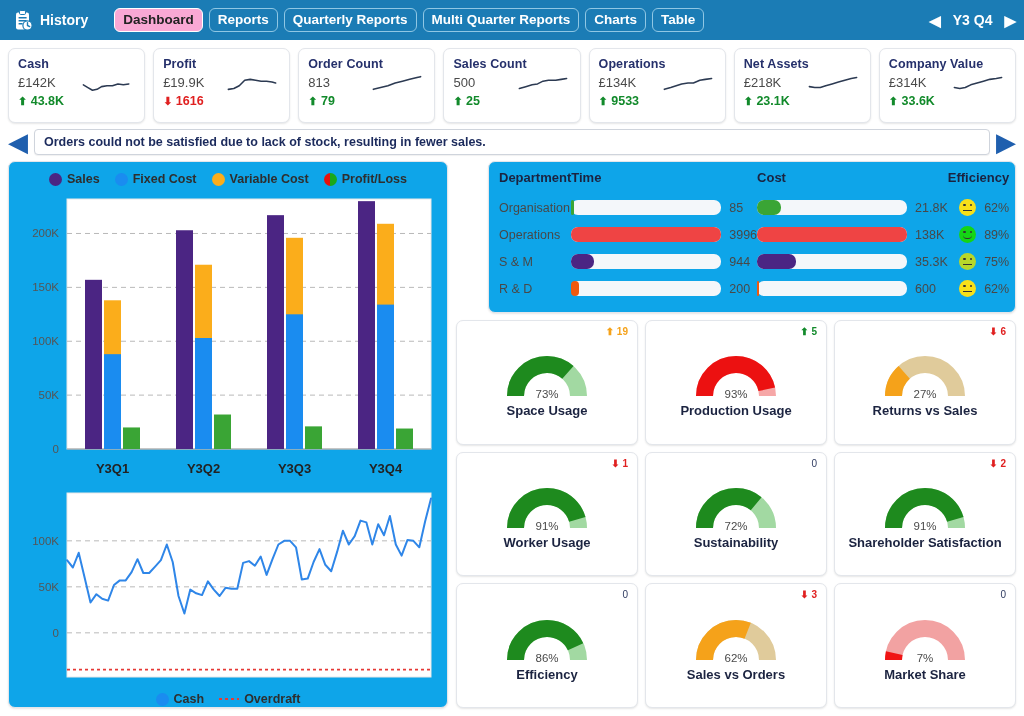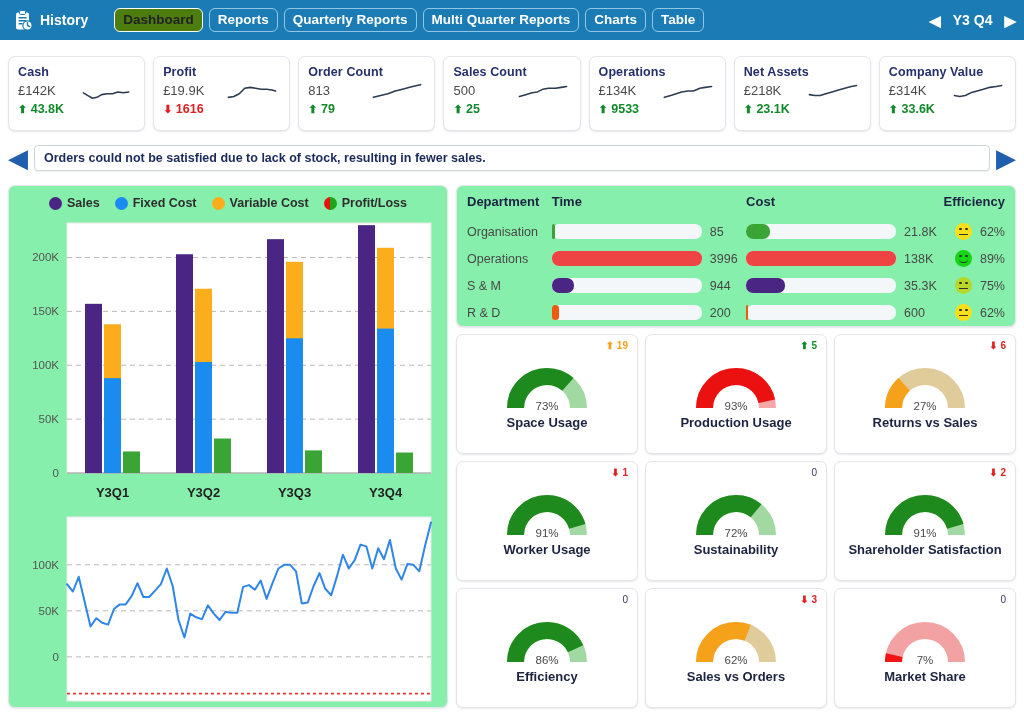--- a/index.html
+++ b/index.html
@@ -2,39 +2,39 @@
 <html><head>
 <meta charset="utf-8">
 <style>
   * { box-sizing: border-box; margin: 0; padding: 0; }
   html, body {
     width: 1024px; height: 716px;
     background: #ffffff;
     font-family: "Liberation Sans", sans-serif;
     overflow: hidden;
   }
-  .app { width: 1024px; height: 716px; display: flex; flex-direction: column; background:#fff;gap:8px; }
+  .app { width: 1024px; height: 716px; display: flex; flex-direction: column; background:#fff; }
 
   
   .header {
     height: 40px; background: #1b7cb5; display: flex; align-items: center;
     padding: 0 8px; flex: none; position: relative;
   }
   .hist-btn {
     display:flex; align-items:center; gap:7px; color:#fff; font-weight:bold;
     font-size:14px; padding: 3px 12px 3px 6px; border-radius:5px;
   }
   .hist-icon { width:19px; height:21px; position:relative; display:block; }
   .tabs { display:flex; gap:6px; margin-left: 14px; }
   .tab {
     border: 1px solid #8fc7e4; border-radius: 6px; color:#fff;
     font-size: 13.5px; font-weight: bold; padding: 4px 8px 5px; line-height: 1;
     background: transparent; white-space: nowrap; cursor: pointer;
   }
-  .tab.active { background: #4d7c0f; color: #222; border-color:#fff; }
+  .tab.active { background: #f9a8d4; color: #222; border-color:#fff; }
   .quarter-nav {
     position:absolute; right: 8px; top: 50%; transform: translateY(-50%);
     display:flex; align-items:center; gap:12px; color:#fff;
     font-weight:bold; font-size:14px;
   }
   .nav-arrow { font-size: 15px; line-height:1; cursor:pointer; }
 
   
   .kpi-row { display:flex; gap: 8px; padding: 8px 8px 4px; flex:none; }
   .kpi-card {
@@ -59,34 +59,34 @@
     padding: 5px 9px; font-size: 12.5px; color:#1b2a5c; font-weight:bold;
     box-shadow: 0 1px 1px rgba(0,0,0,.06);
   }
 
   
   .body { display:flex; gap:8px; padding: 0 8px 8px; flex:1; min-height:0; }
   .col-left { width: 440px; flex:none; display:flex; flex-direction:column; gap:0; }
   .col-right { flex:1; display:flex; flex-direction:column; gap:7px; min-width:0; }
 
   .panel {
-    background:#86efac; border:1px solid #e3e6eb; border-radius:7px;
+    background:#0ea5e9; border:1px solid #e3e6eb; border-radius:7px;
     box-shadow: 0 1px 2px rgba(0,0,0,.10);
   }
   .chart-panel { flex:1; padding: 7px 6px 6px; display:flex; flex-direction:column; min-height:0; }
 
   .legend { display:flex; justify-content:center; align-items:center; gap:15px; padding: 3px 0 5px; }
   .legend-item { display:flex; align-items:center; gap:5px; font-size:12.5px; font-weight:bold; color:#2e2e2e; }
   .dot { width: 13px; height:13px; border-radius:50%; display:block; }
   .dot.split { background: linear-gradient(to right, #e8120c 0 50%, #1aa81a 50% 100%); }
 
   svg { display:block; }
 
   
-  .table-panel { padding: 8px 10px 0; flex:none; }
+  .table-panel { padding: 8px 10px 10px; flex:none;margin-left:32px; }
   table.dept { width:100%; border-collapse: collapse; }
   table.dept th {
     text-align:left; font-size: 13px; font-weight:bold; color:#1b2340;
     padding: 0 0 9px 0;
   }
   table.dept td { font-size: 12.5px; color:#484848; padding: 5px 0; vertical-align: middle; }
   .bar-track { height: 15px; background:#f4f7fa; border-radius:7px; position:relative; width: 150px; }
   .bar-fill { height:15px; border-radius:7px; position:absolute; left:0; top:0; }
   .num { text-align:left; padding-left:8px !important; white-space:nowrap; }
   .face { width:17px; height:17px; border-radius:50%; display:inline-block; position:relative; vertical-align:middle; }

